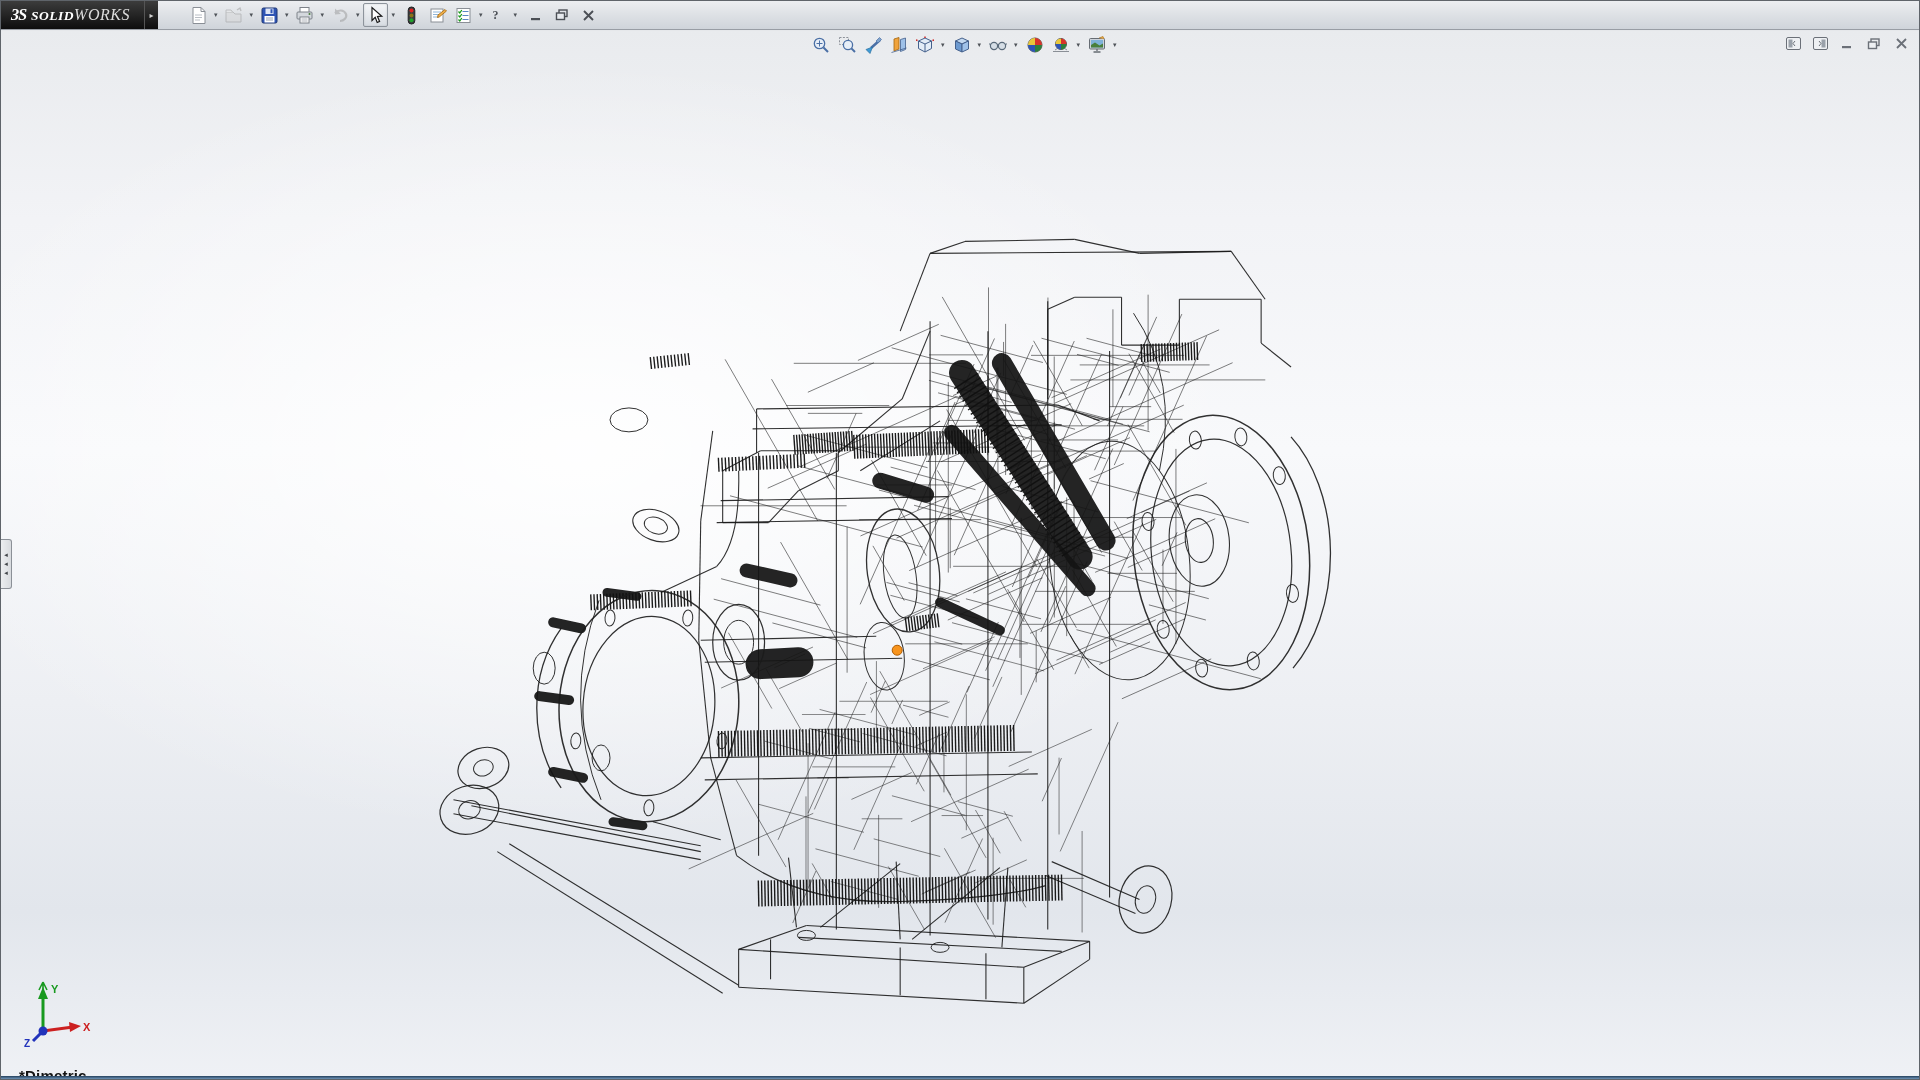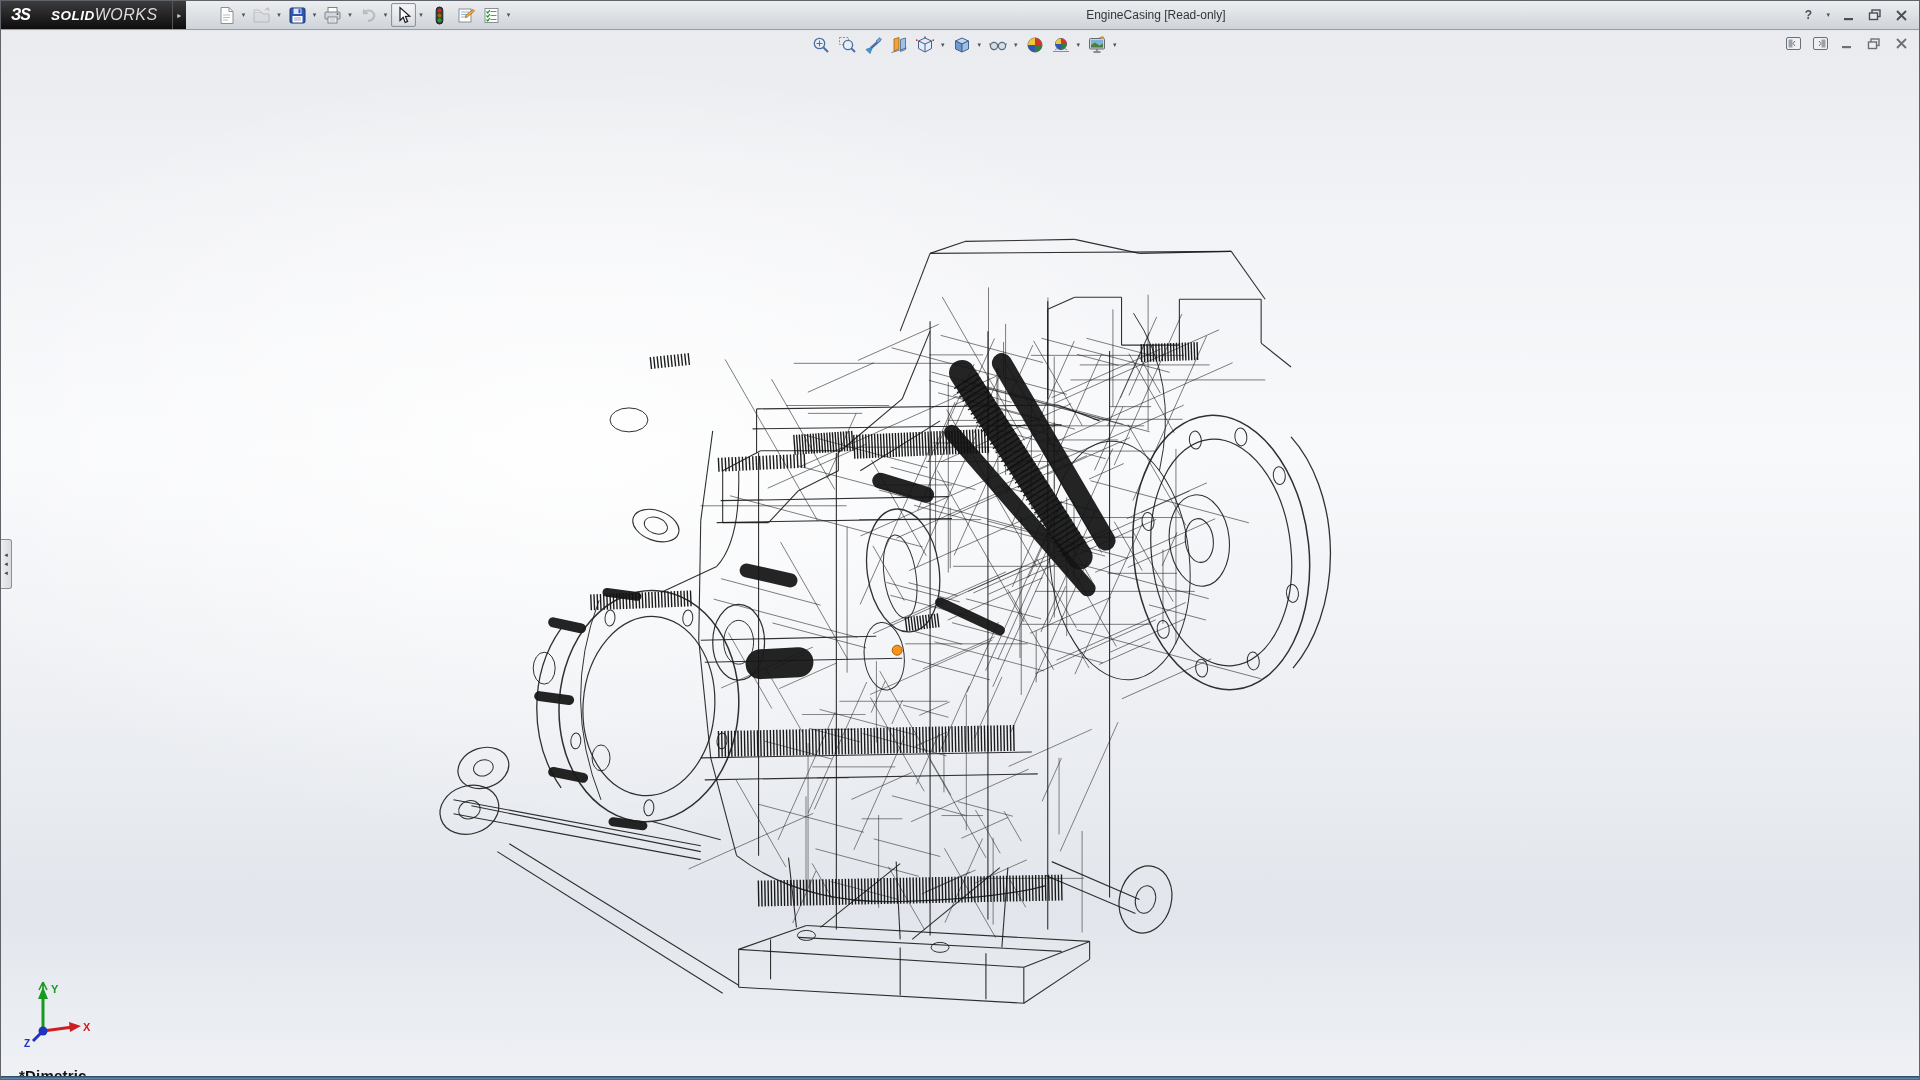--- a/index.html
+++ b/index.html
@@ -1,25 +1,25 @@
 <!DOCTYPE html>
 <html><head>
 <meta charset="utf-8">
 <style>
   * { box-sizing: border-box; margin: 0; padding: 0; }
   html,body { width:1920px; height:1080px; overflow:hidden; font-family:"Liberation Sans",sans-serif; }
   .window { position:relative; width:1920px; height:1080px; background:#e6e8eb; border:1px solid #5f646a; overflow:hidden; }
 
   
   .titlebar { position:absolute; top:0; left:0; right:0; height:29px; display:flex; align-items:stretch;
-    background:linear-gradient(180deg,#eceef1 0%,#dfe2e6 45%,#cfd4da 100%); border-bottom:1px solid #989da4; }
+    background:linear-gradient(180deg,#eceef1 0%,#dfe2e6 45%,#cfd4da 100%); border-bottom:1px solid #989da4;font-family:Liberation Serif, serif; }
   .logo { display:flex; align-items:center; gap:5px; padding:0 14px 0 10px; background:linear-gradient(180deg,#3c3c3c,#0d0d0d);
     color:#fff; font-style:italic; white-space:nowrap; }
   .logo .mark { font-size:16px; font-weight:bold; letter-spacing:-1px; }
-  .logo .solid { font-size:13.5px; font-weight:bold; letter-spacing:.5px;margin-left:16px; }
+  .logo .solid { font-size:13.5px; font-weight:bold; letter-spacing:.5px; }
   .logo .works { font-size:16px; font-weight:normal; letter-spacing:.5px; color:#dcdcdc; }
   .menu-flyout { width:14px; background:linear-gradient(180deg,#3c3c3c,#0d0d0d); color:#cfcfcf; border-left:1px solid #555;
     display:flex; align-items:center; justify-content:center; font-size:8px; cursor:pointer; }
   .qat { display:flex; align-items:center; margin-left:28px; gap:1px; }
   .tb-btn { display:flex; align-items:center; height:24px; padding:0 2px; border:1px solid transparent; border-radius:2px; cursor:pointer; }
   .tb-btn .icon { width:19px; height:19px; display:inline-block; }
   .tb-btn .icon svg { width:100%; height:100%; display:block; }
   .tb-btn.pressed { background:linear-gradient(180deg,#f4f6f8,#d7dce2); border:1px solid #8d949c; box-shadow:inset 0 0 2px rgba(0,0,0,.15); }
   .tb-btn.disabled { opacity:.45; filter:grayscale(100%); cursor:default; }
   .dd-arrow { font-size:7px; color:#4e5258; padding:0 3px 0 2px; cursor:pointer; }
@@ -157,21 +157,20 @@
             <svg viewBox="0 0 19 19">
               <rect x="3" y="2.5" width="13" height="14" fill="#fff" stroke="#8a8f96"></rect>
               <path d="M8.5 5.5h6M8.5 9.5h6M8.5 13.5h6" stroke="#5b87c5" stroke-width="1.2"></path>
               <path d="M4.5 5.5 l1.3 1.5 2-3M4.5 9.5 l1.3 1.5 2-3M4.5 13.5 l1.3 1.5 2-3" stroke="#1a9a1a" stroke-width="1.3" fill="none"></path>
             </svg>
           </span>
         </div>
         <span class="dd-arrow">▾</span>
       </div>
 
-    <div class="title-text">EngineCasing [Read-only]</div>
 
     <div class="win-controls" id="winControls">
         <div class="wc-btn" style="font-weight: bold;">?</div>
         <span class="dd-arrow">▾</span>
         <div class="wc-btn">
           <span class="icon">
             <svg width="13" height="11" viewBox="0 0 13 11">
               <rect x="1" y="8" width="9" height="2.2" fill="#4b4f55"></rect>
             </svg>
           </span>

